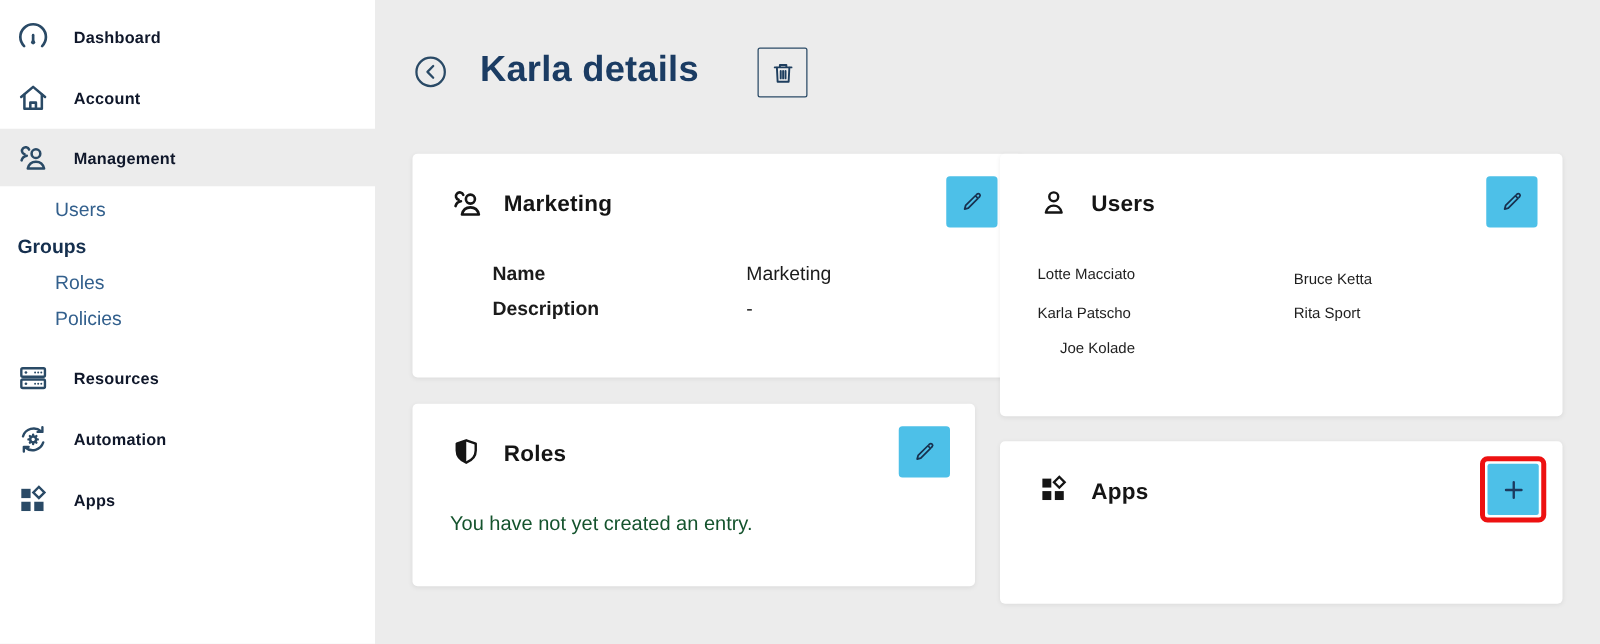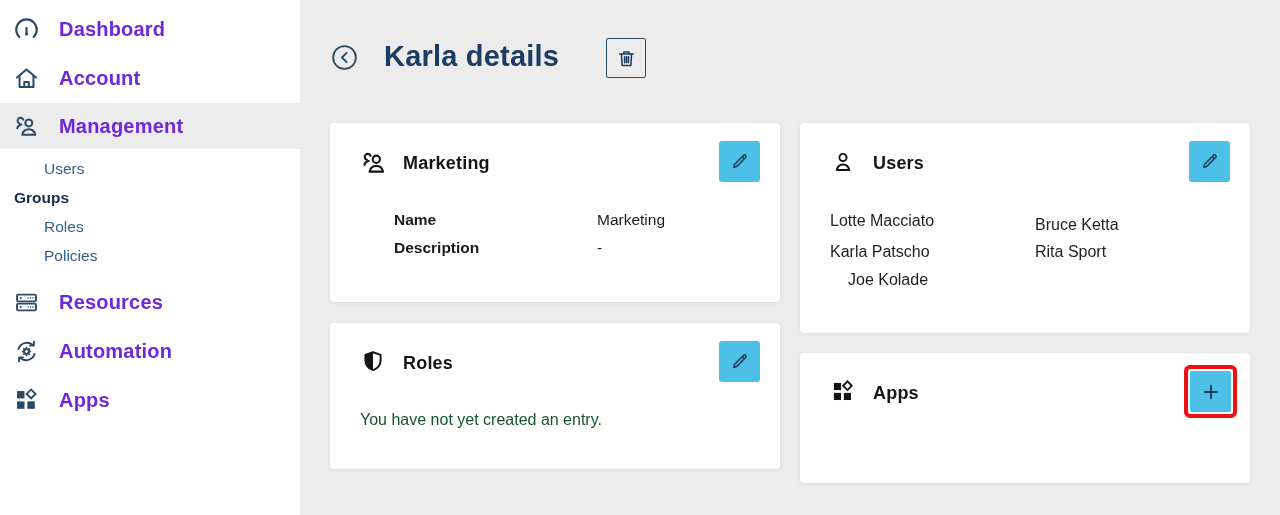--- a/index.html
+++ b/index.html
@@ -11,21 +11,21 @@
   }
   svg{display:block;}
 
   
   .sidebar{
     position:absolute;left:0;top:0;width:300px;height:515px;
     background:#FFFFFF;padding-top:5px;box-sizing:border-box;z-index:2;
   }
   .nav-item{
     display:flex;align-items:center;gap:19px;height:49px;
-    padding-left:13px;color:#6d28d9;font-size:20px;font-weight:600;
+    padding-left:13px;color:#0f172a;font-size:13px;font-weight:600;
     letter-spacing:.2px;cursor:pointer;
   }
   .nav-item .ni{width:27px;height:27px;flex:none;}
   .nav-item.active{background:#ECECEC;height:46px;}
   .sub-list{padding:5px 0 8px 0;}
   .sub-item{
     height:29px;line-height:29px;padding-left:44px;
     color:#33608D;font-size:15.5px;font-weight:500;cursor:pointer;
   }
   .sub-item.active{color:#152F4E;font-weight:700;padding-left:14px;}
@@ -45,21 +45,21 @@
     position:absolute;left:306px;top:38px;width:40px;height:40px;
     border:1.5px solid #2A4A66;border-radius:2px;background:transparent;
     display:flex;align-items:center;justify-content:center;cursor:pointer;
   }
 
   
   .card{
     position:absolute;background:#FFFFFF;border-radius:4px;
     box-shadow:0 1px 4px rgba(0,0,0,.07);
   }
-  .card-marketing{left:30px;top:123px;width:450px;height:179px;}
+  .card-marketing{left:30px;top:123px;width:450px;height:179px;padding-left:38px;}
   .card-users    {left:500px;top:123px;width:450px;height:210px;}
   .card-roles    {left:30px;top:323px;width:450px;height:146px;}
   .card-apps     {left:500px;top:353px;width:450px;height:130px;}
 
   .card-header{
     position:absolute;left:30px;top:25px;height:30px;
     display:flex;align-items:center;gap:15px;
   }
   .card-header .ci{width:28px;height:28px;flex:none;}
   .card-title{font-size:18px;font-weight:700;color:#151515;letter-spacing:.2px;}
@@ -67,21 +67,21 @@
   .edit-btn{
     position:absolute;right:20px;top:18px;width:41px;height:41px;
     background:#4DC0E8;border:none;border-radius:3px;cursor:pointer;
     display:flex;align-items:center;justify-content:center;
   }
 
   .field-row{position:absolute;left:30px;font-size:15.5px;color:#1B1B1B;margin-left:34px;}
   .field-label{display:inline-block;width:203px;font-weight:700;}
   .field-value{font-weight:400;}
 
-  .member{position:absolute;font-size:16px;font-weight:500;color:#1F1F1F;}
+  .member{position:absolute;font-size:12px;font-weight:500;color:#1F1F1F;}
   .empty-text{position:absolute;left:30px;top:88px;font-size:16px;color:#14532d;}
 
   .add-wrap{
     position:absolute;right:13px;top:12px;
     border:4px solid #ED1111;border-radius:6px;padding:2px;
   }
   .add-btn{
     width:41px;height:41px;background:#4DC0E8;border:none;border-radius:2px;
     cursor:pointer;display:flex;align-items:center;justify-content:center;
   }

